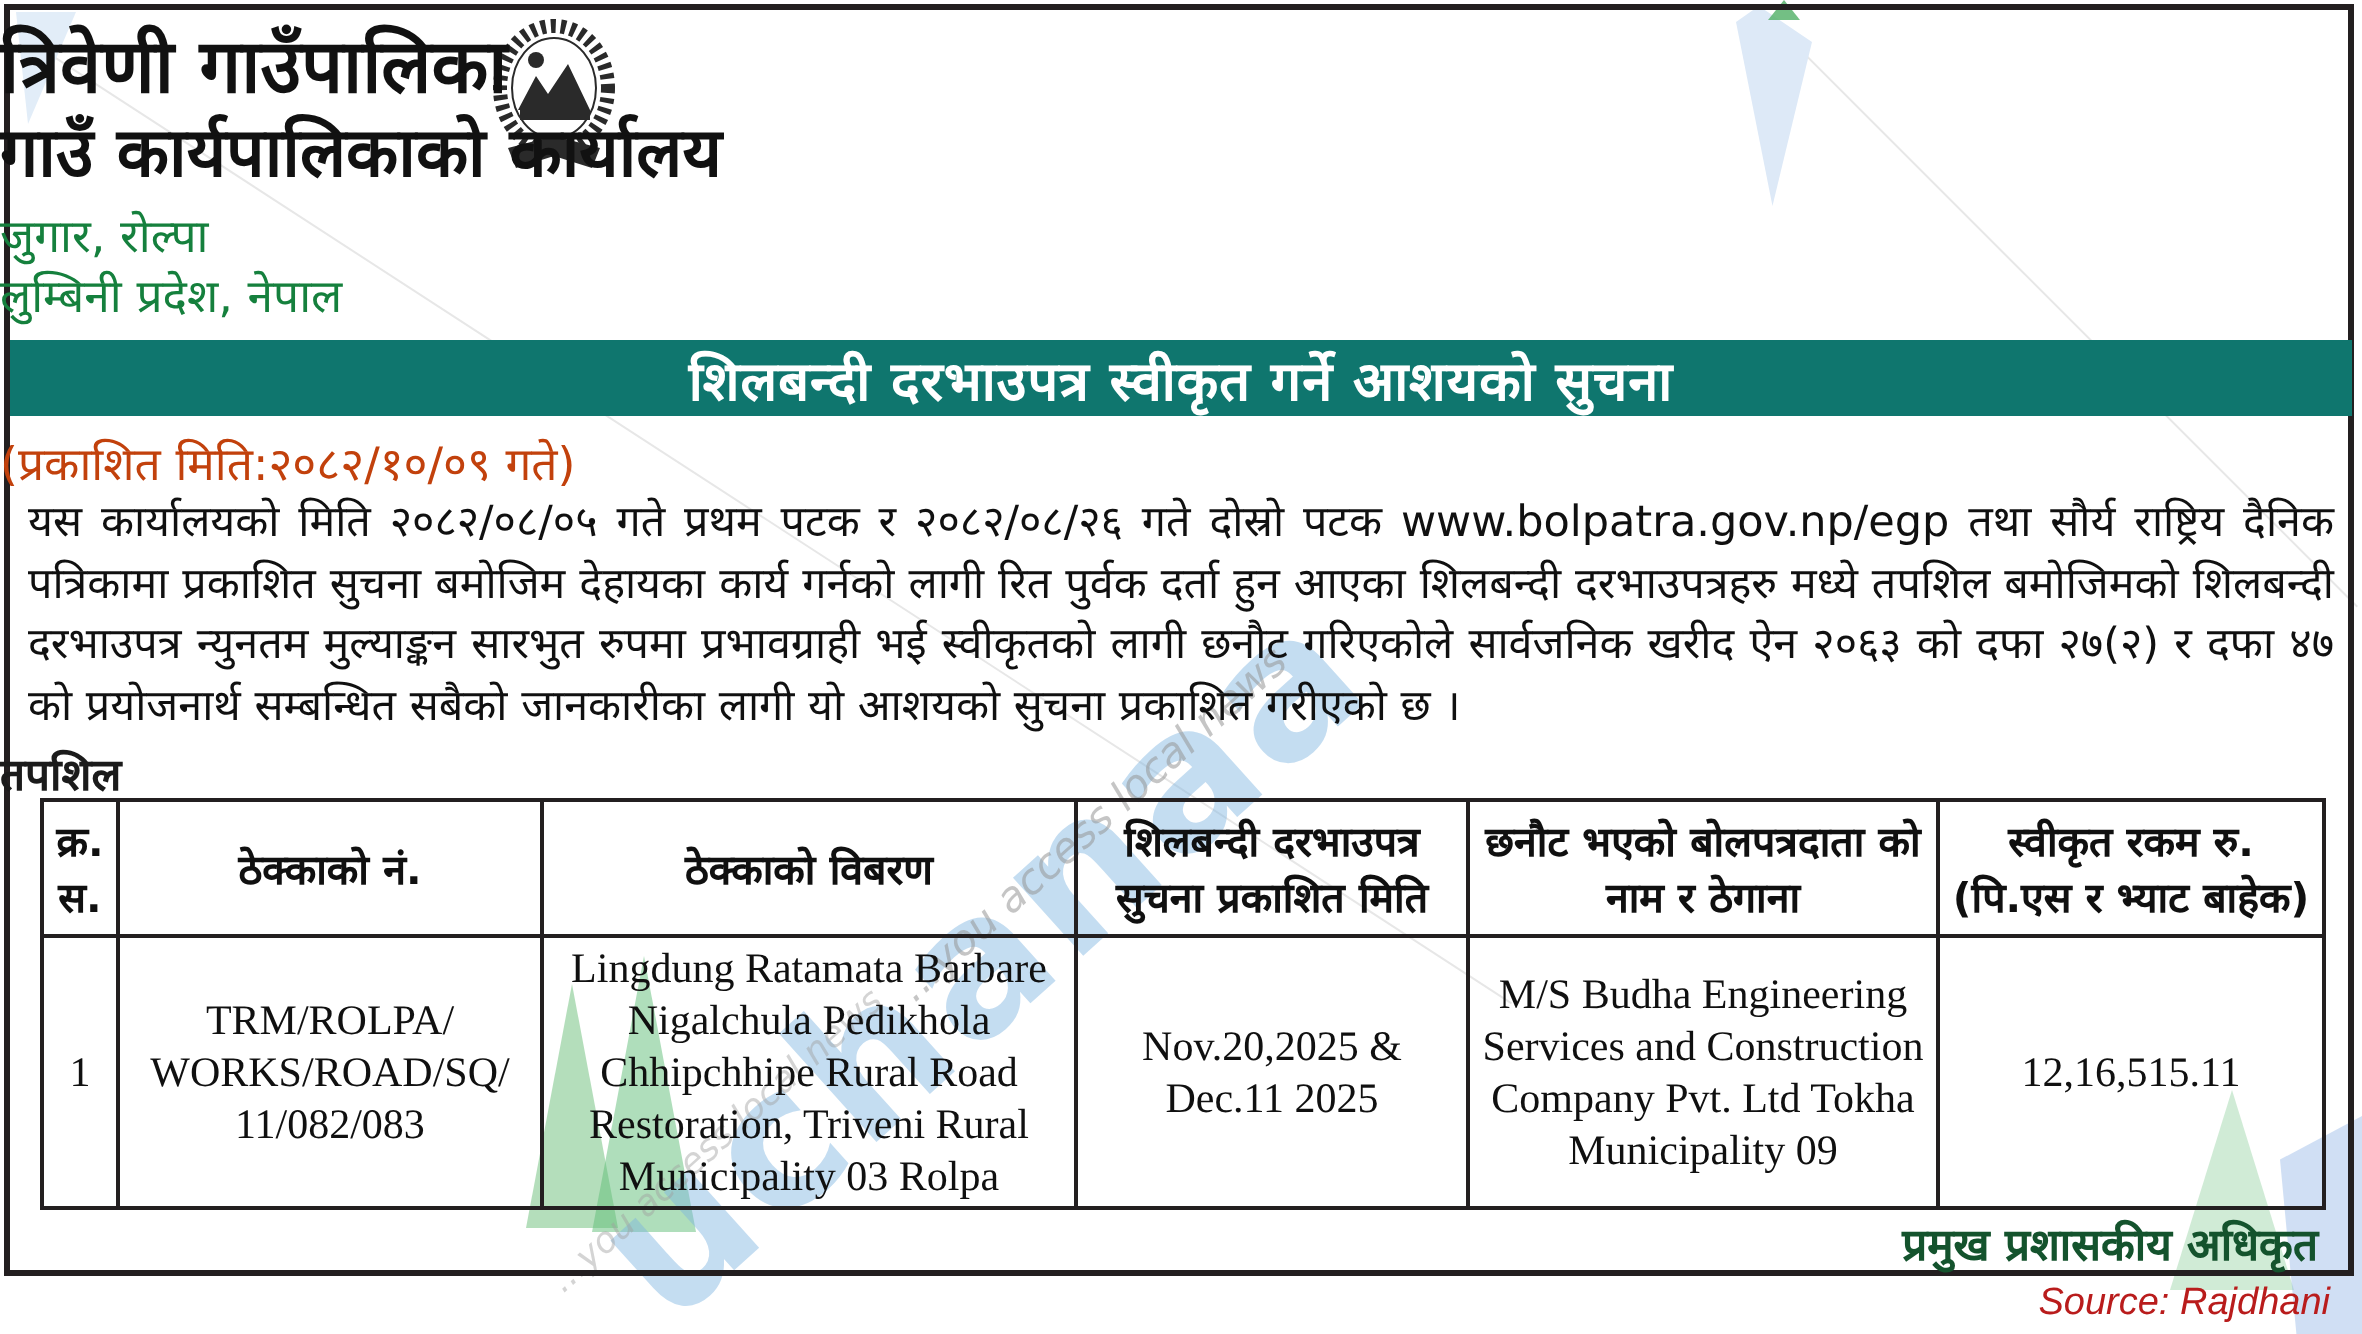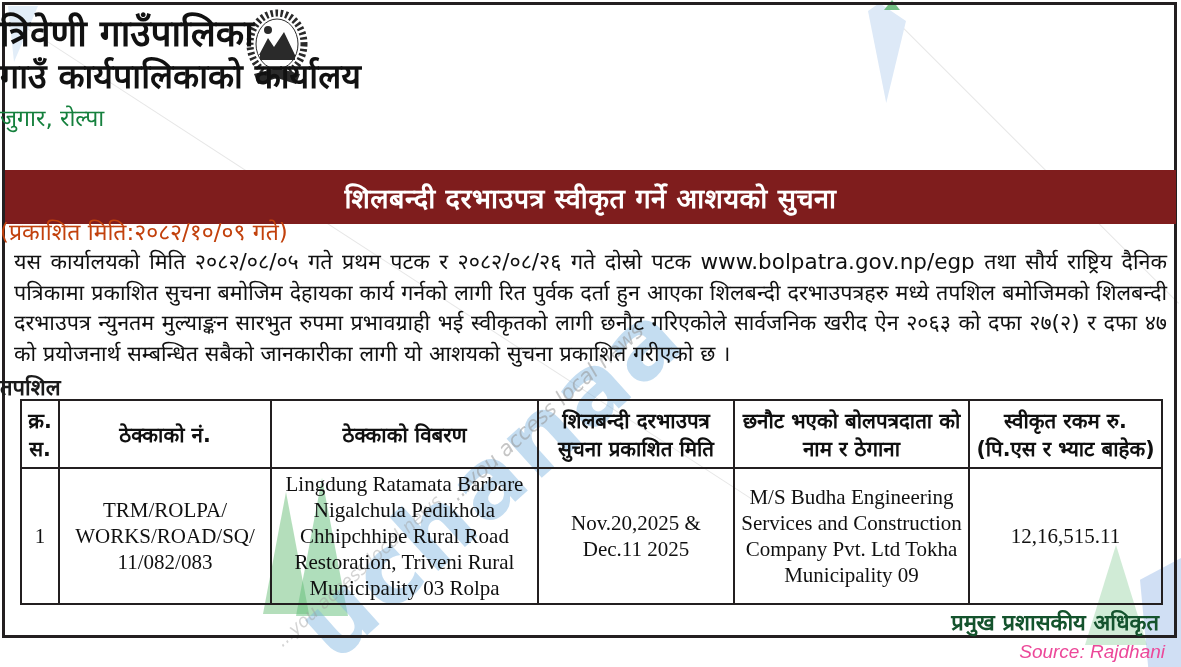--- a/index.html
+++ b/index.html
@@ -66,21 +66,21 @@
   
   .emblem{position:absolute;left:246px;top:8px;width:62px;height:84px;}
   .h-center{position:absolute;left:0;width:1181px;text-align:left;}
   .org-name{top:6px;font-size:37px;font-weight:bold;color:#111;}
   .office-name{top:52px;font-size:34px;font-weight:bold;color:#111;}
   .addr{font-size:23px;color:#15803d;}
   .addr1{top:101px;}
   .addr2{top:131px;}
   
   .banner{
-    position:absolute;left:5px;top:170px;width:1171px;height:54px;background:#7f1d1d;
+    position:absolute;left:5px;top:170px;width:1171px;height:38px;background:#0f766e;
     display:flex;align-items:center;justify-content:center;
   }
   .banner span{color:#ffffff;font-size:27px;font-weight:bold;letter-spacing:.5px;}
   .pub-date{top:215px;font-size:23px;color:#c2410c;font-weight:500;}
   
   .body-par{
     position:absolute;left:14px;top:247px;width:1153px;
     font-size:21.5px;line-height:30.6px;text-align:justify;color:#101010;
   }
   .details-heading{top:371px;font-size:22px;font-weight:bold;}
@@ -96,21 +96,21 @@
   table.notice td{
     font-family:"Liberation Serif","DejaVu Serif",serif;
     font-size:21px;height:129px;color:#101010;line-height:26px;
   }
   
   .signature{
     position:absolute;right:22px;top:606px;font-size:22px;font-weight:bold;color:#14532d;
   }
   .source-line{
     position:absolute;right:16px;top:641px;font-size:19px;font-style:italic;
-    color:#ec4899;font-family:"Liberation Sans",sans-serif;
+    color:#b91c1c;font-family:"Liberation Sans",sans-serif;
   }
 </style>
 </head>
 <body>
 
 <div id="canvas">
 
   <div class="wm-line a"></div>
   <div class="wm-line b"></div>
   <div class="wm-shape wm-corner-tl"></div>
@@ -133,20 +133,21 @@
     <ellipse cx="31" cy="36" rx="21" ry="25" fill="#ffffff" stroke="#2a2a2a" stroke-width="1"></ellipse>
     <polygon points="13,47 22,30 28,39 38,24 49,47" fill="#2a2a2a"></polygon>
     <circle cx="22" cy="22" r="4" fill="#2a2a2a"></circle>
     <rect x="14" y="47" width="35" height="5" fill="#2a2a2a"></rect>
     <path d="M8 66 L31 60 L54 66 L50 76 L31 70 L12 76 Z" fill="#2a2a2a"></path>
   </svg>
 
   <div class="h-center org-name">त्रिवेणी गाउँपालिका</div>
   <div class="h-center office-name">गाउँ कार्यपालिकाको कार्यालय</div>
   <div class="h-center addr addr1">जुगार, रोल्पा</div>
+  <div class="h-center addr addr2">लुम्बिनी प्रदेश, नेपाल</div>
 
   <div class="banner">
     <span>शिलबन्दी दरभाउपत्र स्वीकृत गर्ने आशयको सुचना</span>
   </div>
 
   <div class="h-center pub-date">(प्रकाशित मिति:२०८२/१०/०९ गते)</div>
 
   <div class="body-par">यस कार्यालयको मिति २०८२/०८/०५ गते प्रथम पटक र २०८२/०८/२६ गते दोस्रो पटक www.bolpatra.gov.np/egp तथा सौर्य राष्ट्रिय दैनिक पत्रिकामा प्रकाशित सुचना बमोजिम देहायका कार्य गर्नको लागी रित पुर्वक दर्ता हुन आएका शिलबन्दी दरभाउपत्रहरु मध्ये तपशिल बमोजिमको शिलबन्दी दरभाउपत्र न्युनतम मुल्याङ्कन सारभुत रुपमा प्रभावग्राही भई स्वीकृतको लागी छनौट गरिएकोले सार्वजनिक खरीद ऐन २०६३ को दफा २७(२) र दफा ४७ को प्रयोजनार्थ सम्बन्धित सबैको जानकारीका लागी यो आशयको सुचना प्रकाशित गरीएको छ ।</div>
 
   <div class="h-center details-heading">तपशिल</div>

